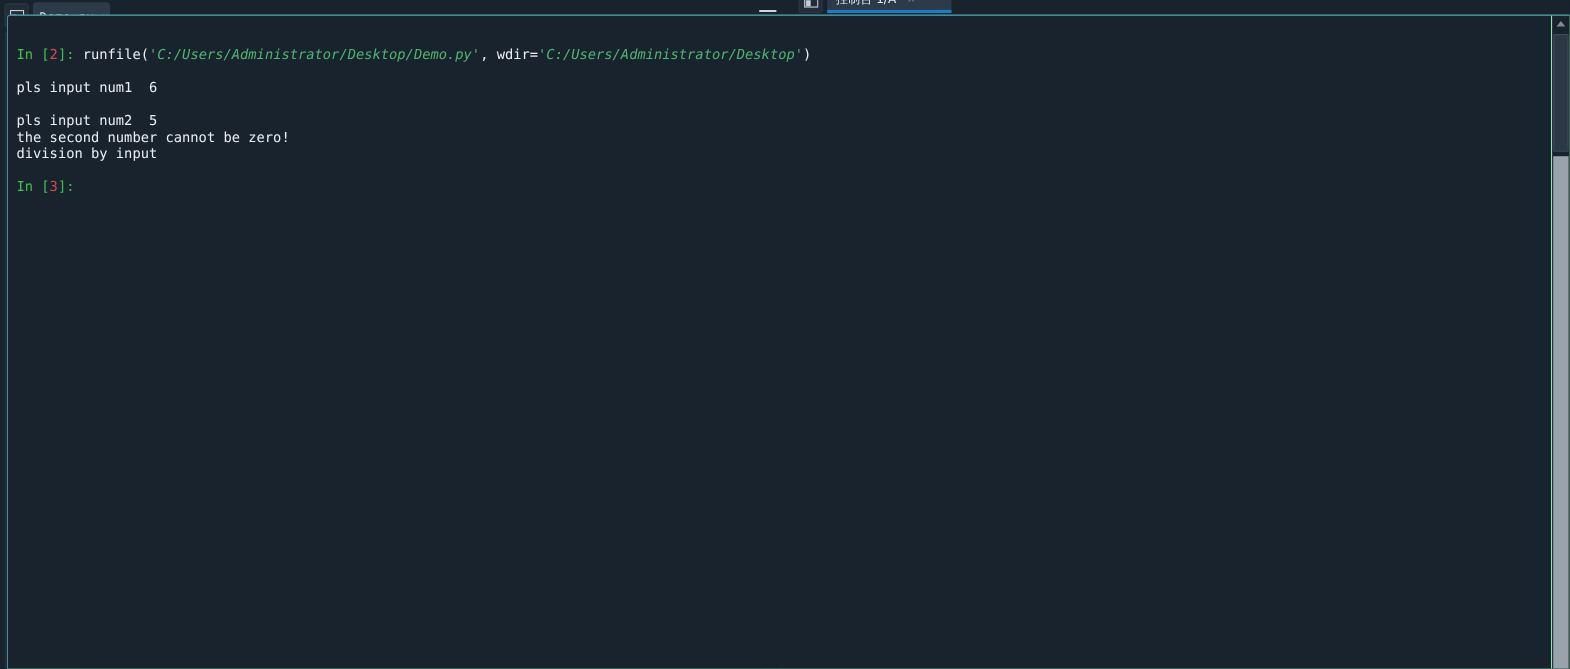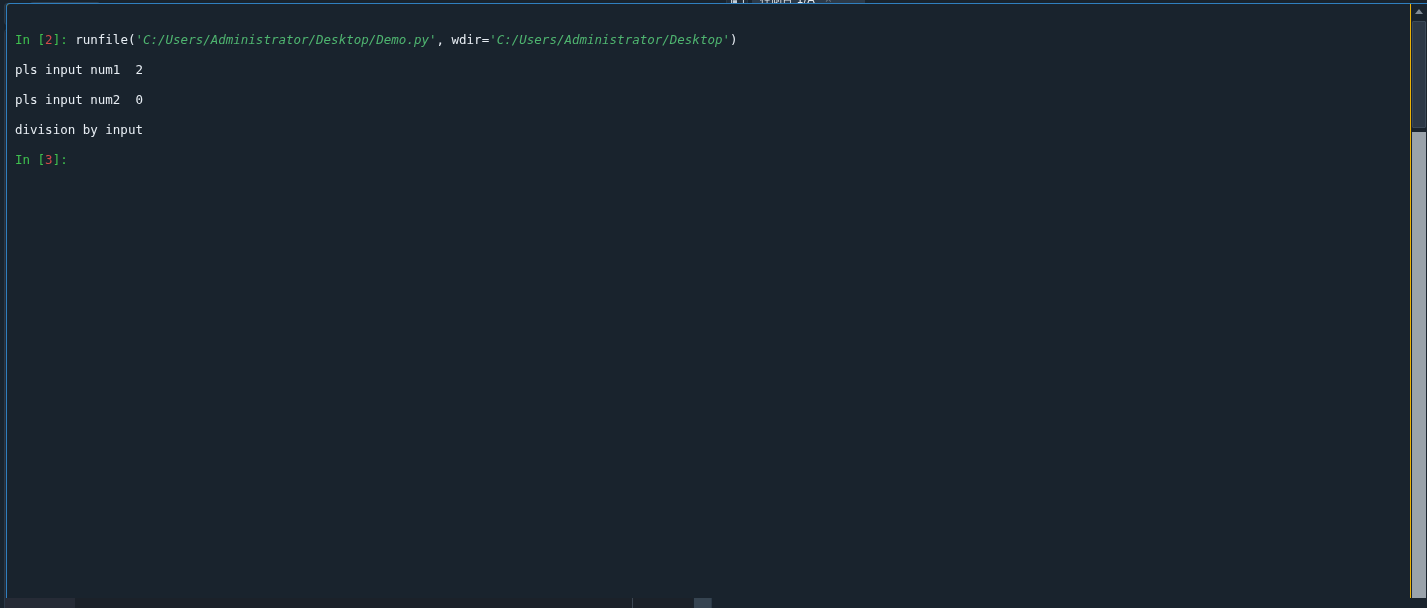--- a/index.html
+++ b/index.html
@@ -128,24 +128,24 @@
   }
   .c-tab .tab-underline {
     position: absolute; left: 0; bottom: 0; height: 3px; width: 100%; background: #1f7bc4;
   }
   .c-tab .tab-label {
     color: #e6eaee; font-size: 11px; font-family: "DejaVu Sans", sans-serif; white-space: nowrap;
   }
   .c-tab .tab-close { margin-left: 10px; color: #67727d; font-size: 12px; line-height: 1; }
 
   .console-frame {
-    position: absolute; left: 6px; top: 3px; width: 1421px; height: 595px;
+    position: absolute; left: 6px; top: 13px; width: 1421px; height: 595px;
     border: 1px solid #2f7fbf; border-bottom: none; border-right: none;
     border-top-left-radius: 4px;
-    background: #eab308; overflow: hidden;
+    background: #86efac; overflow: hidden;
   }
   .console-inner {
     position: absolute; left: 0; top: 0; right: 17px; height: 100%;
     background: #19232d; overflow: hidden;
   }
   .cline {
     position: absolute; left: 8px; height: 15px; line-height: 15px;
     font-size: 12.5px; font-family: "DejaVu Sans Mono", monospace;
     color: #e8eef4; white-space: pre;
   }
@@ -250,22 +250,23 @@
         <span class="tab-label">控制台 1/A</span>
         <span class="tab-close">×</span>
         <span class="tab-underline"></span>
       </div>
     </div>
   </div>
 
   <div class="console-frame">
     <div class="console-inner" id="console-inner">
         <div class="cline" style="top: 28px;"><span class="prompt-in">In </span><span class="prompt-in">[</span><span class="prompt-num">2</span><span class="prompt-in">]</span><span class="prompt-in">: </span><span class="pn">runfile(</span><span class="cstr">'C:/Users/Administrator/Desktop/Demo.py'</span><span class="pn">, wdir=</span><span class="cstr">'C:/Users/Administrator/Desktop'</span><span class="pn">)</span></div>
-        <div class="cline" style="top: 58px;"><span class="pn">pls input num1  2</span></div>
-        <div class="cline" style="top: 88px;"><span class="pn">pls input num2  0</span></div>
+        <div class="cline" style="top: 58px;"><span class="pn">pls input num1  6</span></div>
+        <div class="cline" style="top: 88px;"><span class="pn">pls input num2  5</span></div>
+        <div class="cline" style="top: 103px;"><span class="pn">the second number cannot be zero!</span></div>
         <div class="cline" style="top: 118px;"><span class="pn">division by input</span></div>
         <div class="cline" style="top: 148px;"><span class="prompt-in">In </span><span class="prompt-in">[</span><span class="prompt-num">3</span><span class="prompt-in">]</span><span class="prompt-in">: </span></div>
       </div>
     <div class="c-scroll-track">
       <div class="c-scroll-up">
           <i></i>
         </div>
       <div class="c-scroll-thumb"></div>
       <div class="c-scroll-lower"></div>
     </div>

